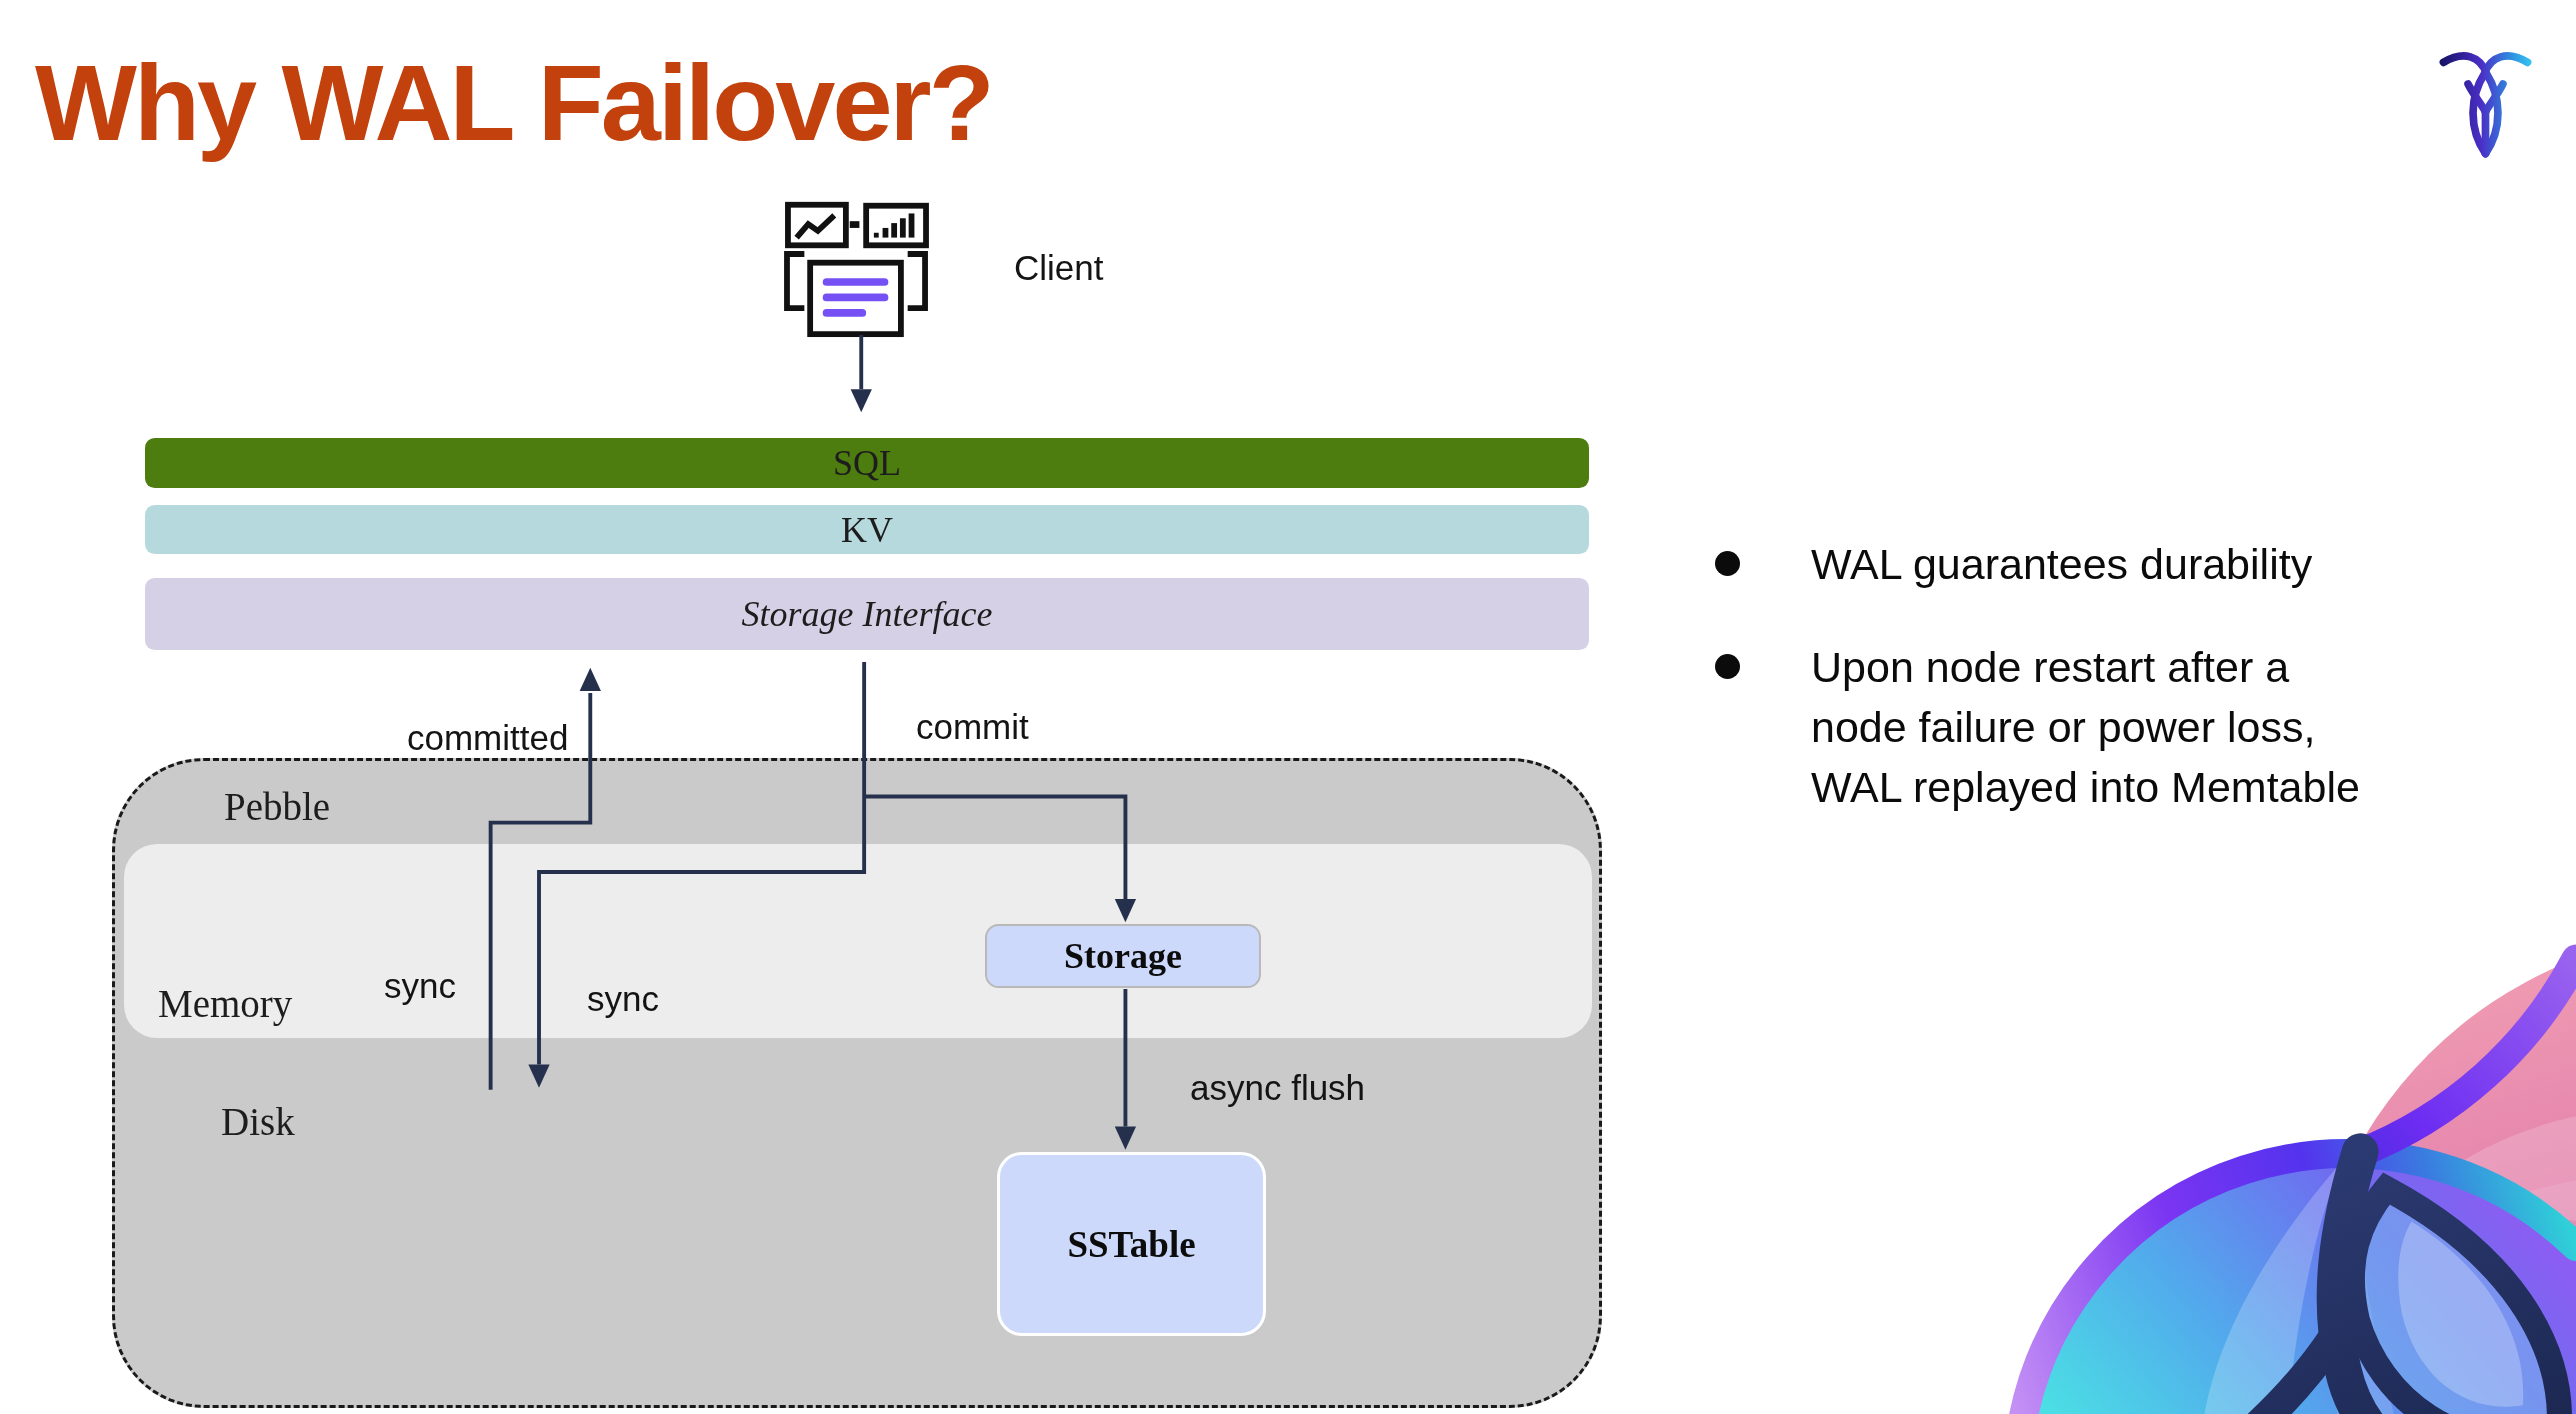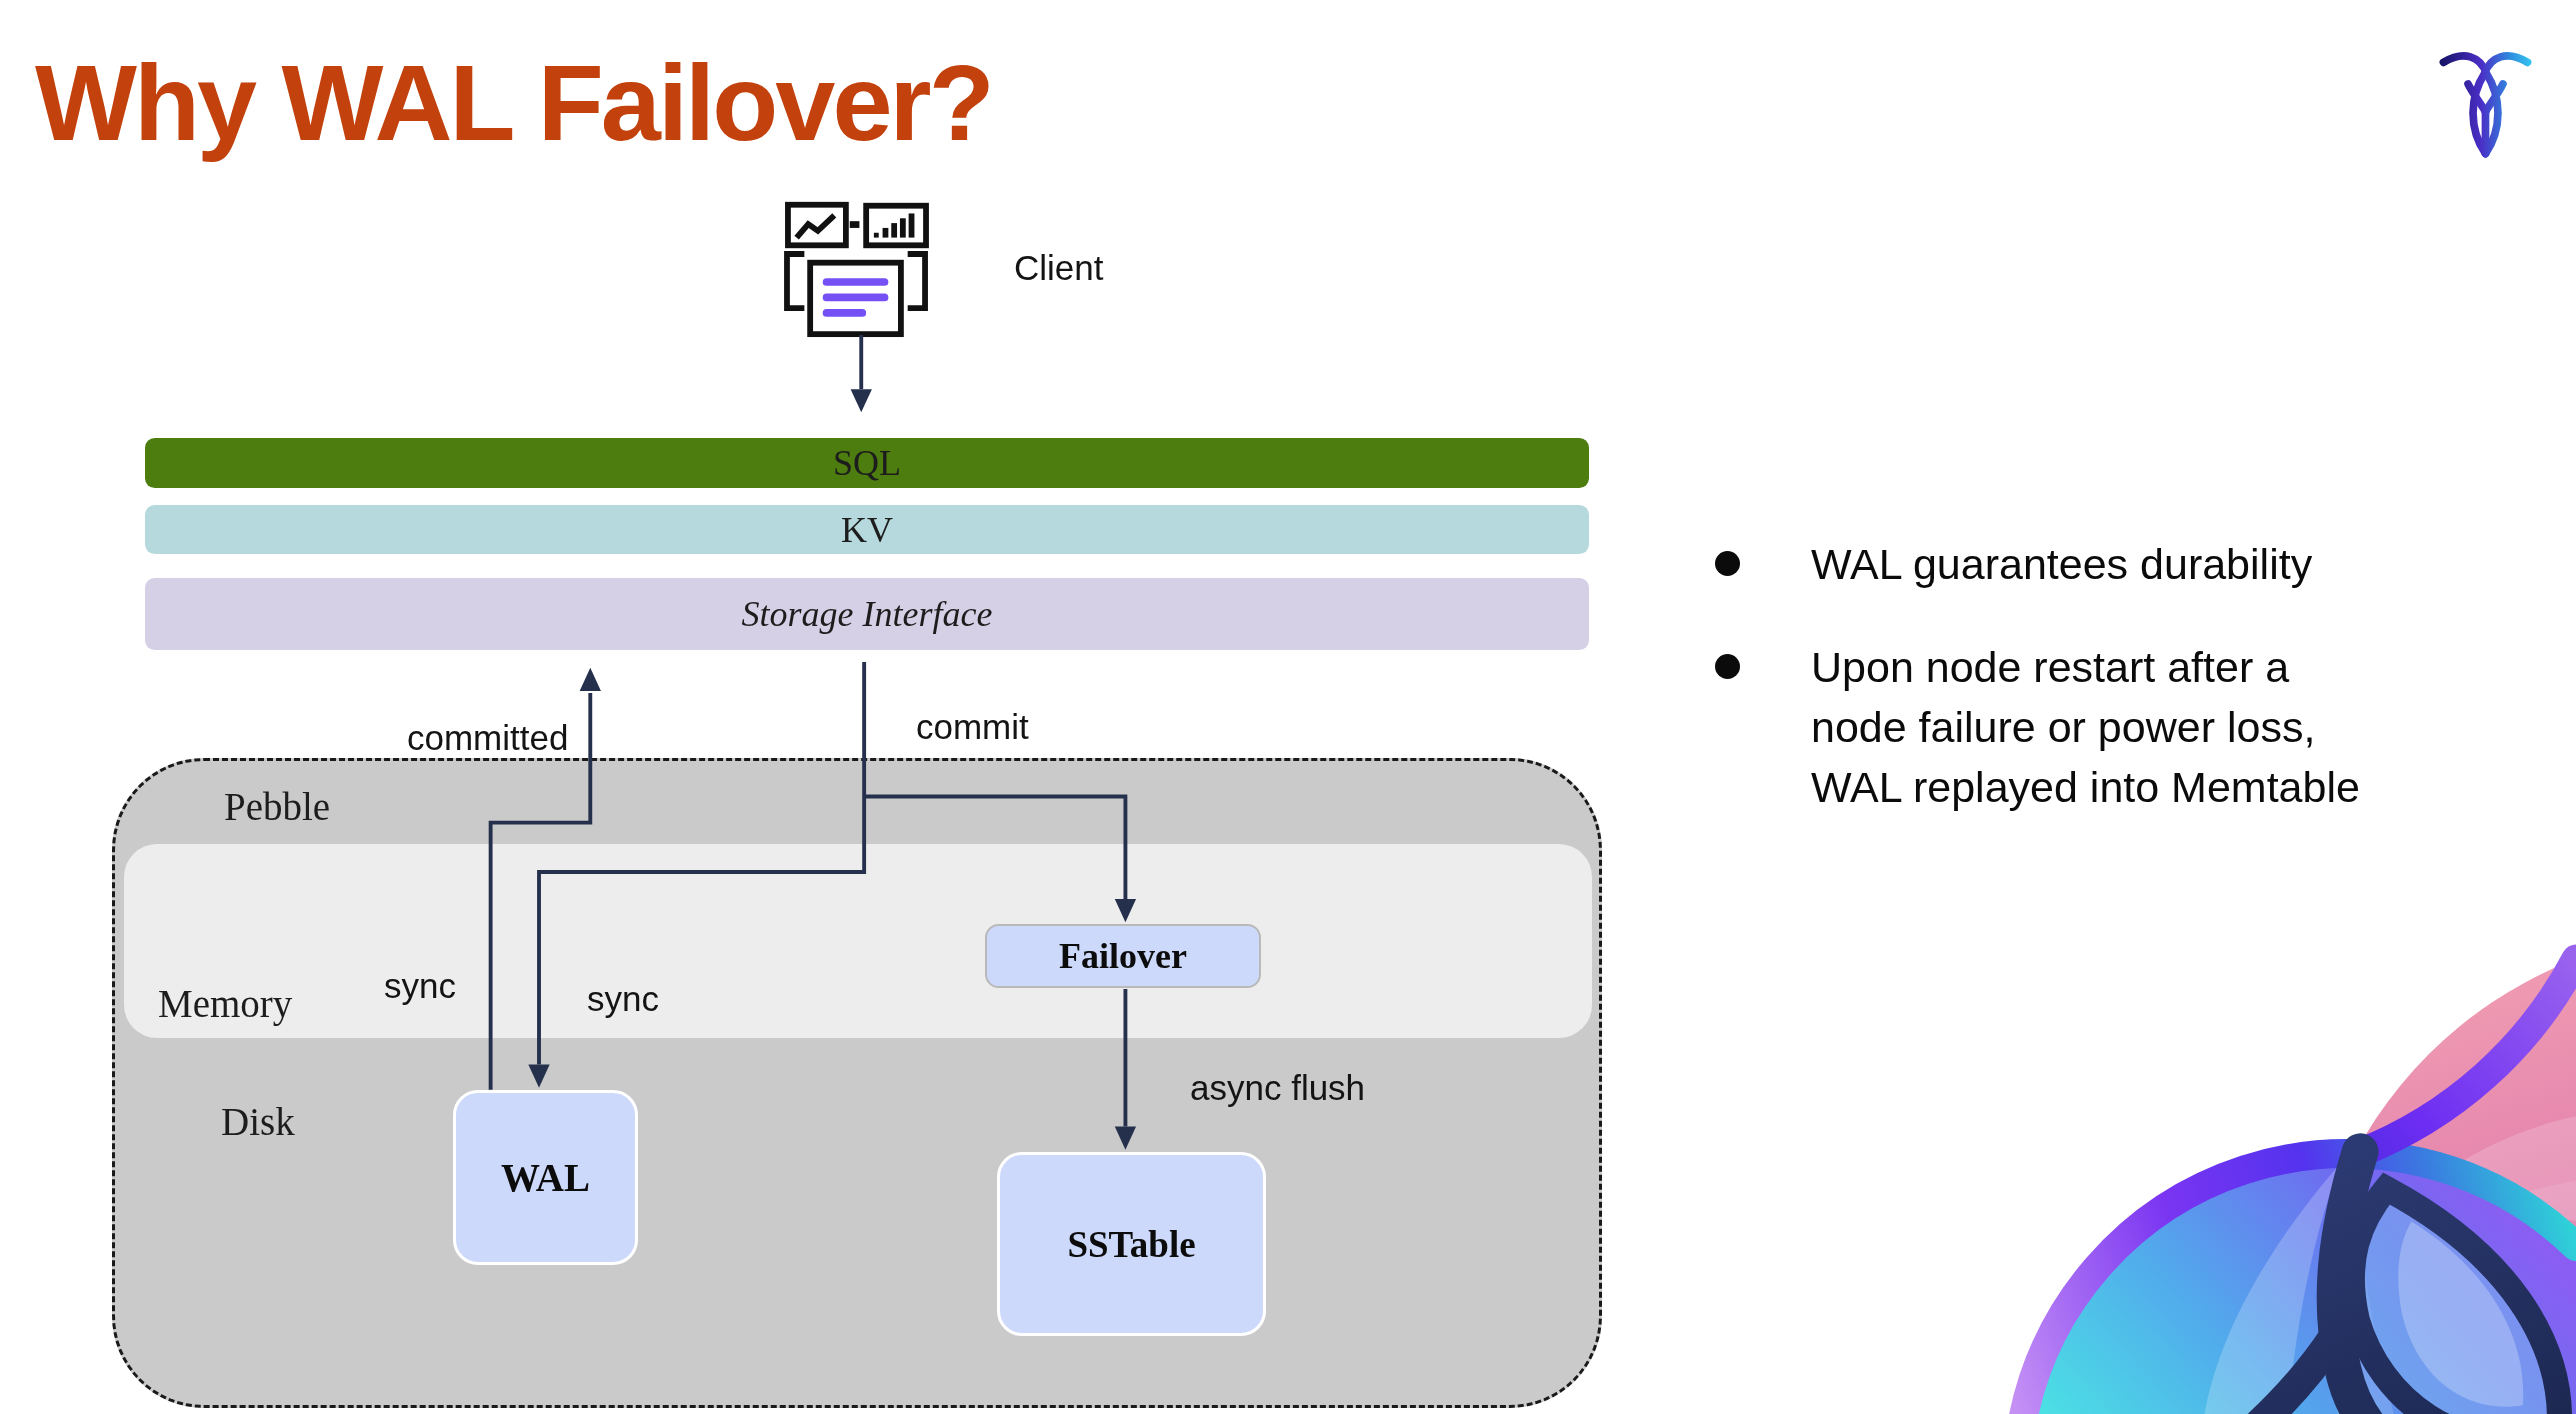--- a/index.html
+++ b/index.html
@@ -130,22 +130,21 @@
     </g>
     <g fill="#25304d">
       <polygon points="890,426 879,402 901,402"></polygon>
       <polygon points="610,690 599,714 621,714"></polygon>
       <polygon points="557,1124 546,1100 568,1100"></polygon>
       <polygon points="1163,953 1152,929 1174,929"></polygon>
       <polygon points="1163,1188 1152,1164 1174,1164"></polygon>
     </g>
   </svg>
 
-  <div id="node-wal" class="abs node">WAL</div>
-  <div id="node-memtable" class="abs node">Failover</div>
+  <div id="node-memtable" class="abs node">Storage</div>
   <div id="node-sstable" class="abs node">SSTable</div>
 
   <div id="lbl-committed" class="abs sans-label">committed</div>
   <div id="lbl-commit" class="abs sans-label">commit</div>
   <div id="lbl-sync1" class="abs sans-label">sync</div>
   <div id="lbl-sync2" class="abs sans-label">sync</div>
   <div id="lbl-async" class="abs sans-label">async flush</div>
 
   <div id="bullets" class="abs">
     <div class="bullet">

